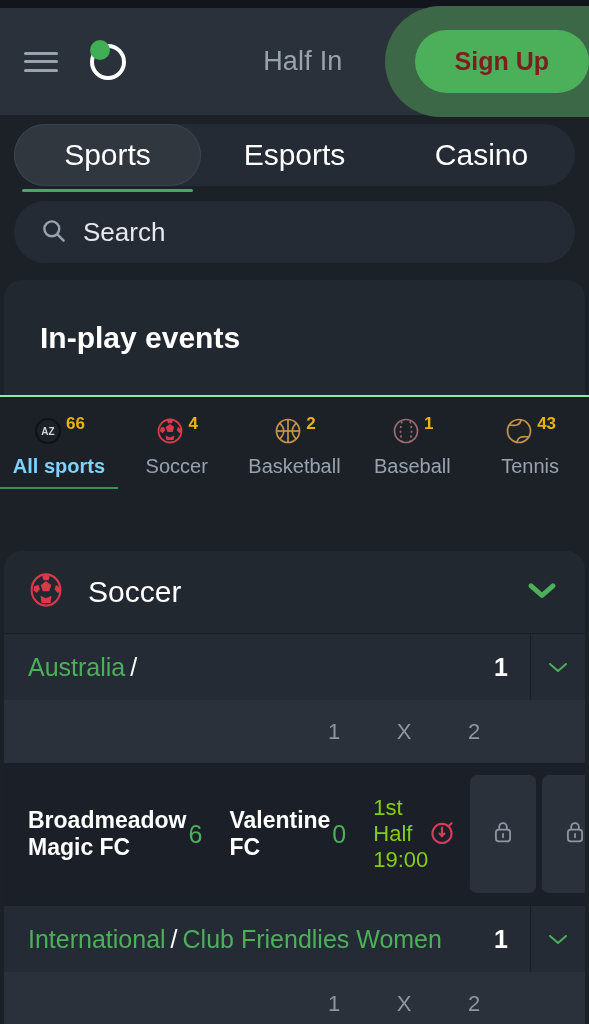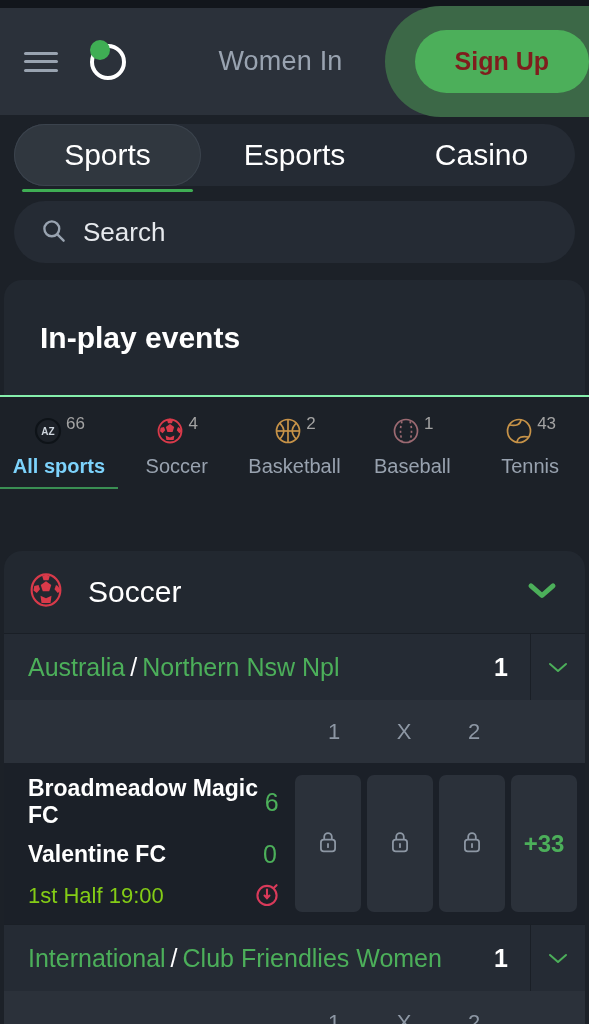--- a/index.html
+++ b/index.html
@@ -217,23 +217,23 @@
     cursor: pointer;
     position: relative;
     padding-top: 6px;
   }
   .cat-iconrow {
     display: flex;
     align-items: flex-start;
     height: 34px;
   }
   .cat-count {
-    color: #a3a3a3;
+    color: #eab308;
     font-size: 17px;
-    font-weight: normal;
+    font-weight: bold;
     line-height: 1;
     margin-left: 1px;
     margin-top: 1px;
   }
   .cat-label {
     color: #98a2af;
     font-size: 20px;
     white-space: nowrap;
   }
   .cat.active .cat-label {
@@ -329,21 +329,21 @@
   .match-row {
     display: flex;
     align-items: stretch;
     background: #1b2028;
     padding: 12px 4px 12px 0;
     min-height: 142px;
   }
   .match-info {
     flex: 1;
     display: flex;
-    flex-direction: column;
+    flex-direction: row;
     justify-content: center;
     gap: 11px;
     padding-left: 24px;
     cursor: pointer;
   }
   .team-line {
     display: flex;
     align-items: center;
   }
   .team-name {
@@ -400,21 +400,21 @@
     <div class="hamburger">
       <span></span>
         <span></span>
         <span></span>
     </div>
     <div class="logo">
       <div class="ring"></div>
       <div class="dot"></div>
     </div>
     <div class="topbar-right">
-      <div class="signin">Women In</div>
+      <div class="signin">Half In</div>
       <div class="signup-halo">
         <button class="signup-btn">Sign Up</button>
       </div>
     </div>
   </div>
 
   <div class="tabs-wrap">
     <div class="tabs">
       <div class="tab active">
         <span>Sports</span>
@@ -542,21 +542,20 @@
         <svg width="34" height="22" viewBox="0 0 24 16" fill="none" stroke="#4caf5a" stroke-width="3.6" stroke-linecap="round" stroke-linejoin="round">
           <polyline points="4,5 12,12 20,5"></polyline>
         </svg>
       </span>
     </div>
 
     <div class="league-row">
       <div class="league-main">
         <span class="league-text">Australia</span>
         <span class="league-text league-sep">/</span>
-        <span class="league-text">Northern Nsw Npl</span>
         <span class="league-count">1</span>
       </div>
       <div class="league-toggle">
         <svg width="26" height="16" viewBox="0 0 24 16" fill="none" stroke="#4caf5a" stroke-width="2" stroke-linecap="round" stroke-linejoin="round">
           <polyline points="4,5 12,12 20,5"></polyline>
         </svg>
       </div>
     </div>
 
     <div class="odds-head">

